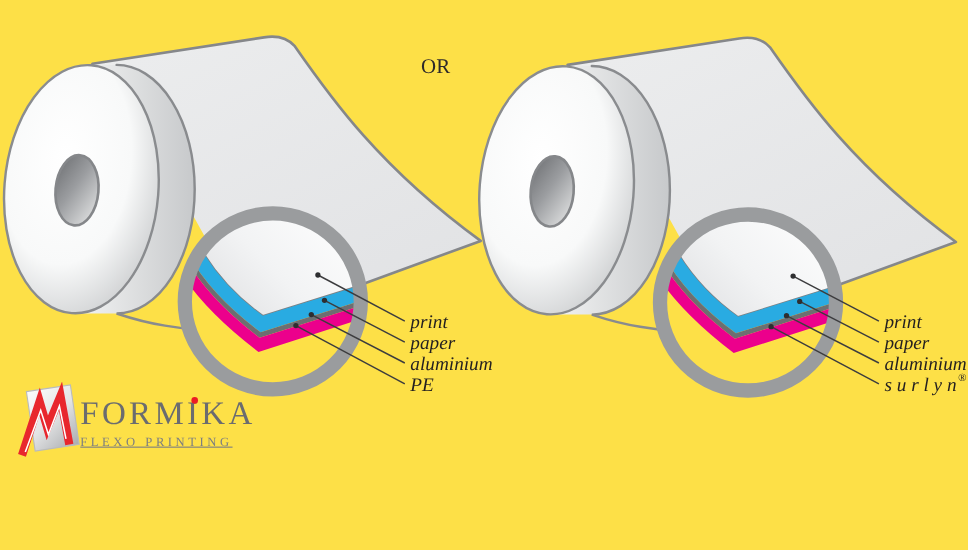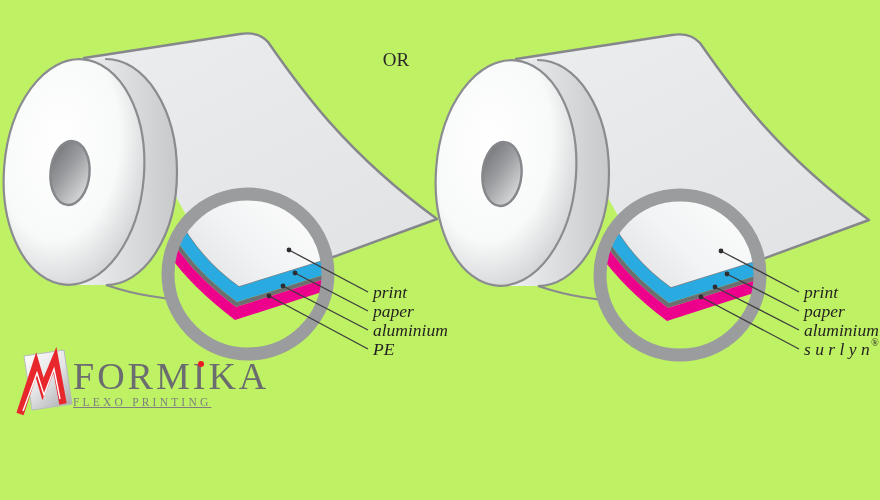--- a/index.html
+++ b/index.html
@@ -1,26 +1,26 @@
 <!DOCTYPE html>
 <html><head>
 <meta charset="utf-8">
 <style>
   html,body{margin:0;padding:0;background:#ffffff;}
-  #stage{position:relative;width:880px;height:500px;overflow:hidden;background:#bef264;
+  #stage{position:relative;width:880px;height:500px;overflow:hidden;background:#fde047;
          font-family:"Liberation Serif",serif;}
   #art{position:absolute;left:0;top:0;}
   .layer-label{font-family:"Liberation Serif",serif;font-style:italic;font-size:17.5px;fill:#231F20;}
   .or-text{font-family:"Liberation Serif",serif;font-size:19px;fill:#2D292A;}
   .tm{font-family:"Liberation Serif",serif;font-style:italic;font-size:10px;fill:#231F20;}
   
   .logo{position:absolute;left:14px;top:347px;width:250px;height:80px;}
   .logo-mark{position:absolute;left:0;top:0;}
   .logo-text{position:absolute;left:59px;top:12px;white-space:nowrap;}
-  .brand{font-family:"Liberation Serif",serif;font-size:38px;line-height:34px;color:#6B6C6F;
+  .brand{font-family:"Liberation Serif",serif;font-size:30px;line-height:34px;color:#6B6C6F;
          letter-spacing:3px;font-weight:normal;}
   .i-wrap{position:relative;display:inline-block;}
   .i-wrap .red-dot{position:absolute;left:50%;transform:translateX(-50%);top:2px;width:6px;height:6px;
          border-radius:50%;background:#EC1C24;}
   .subtitle{font-family:"Liberation Serif",serif;font-size:11.5px;color:#7C7E81;
          letter-spacing:3.2px;margin-top:3px;text-decoration:underline;}
 </style>
 </head>
 <body>
 

